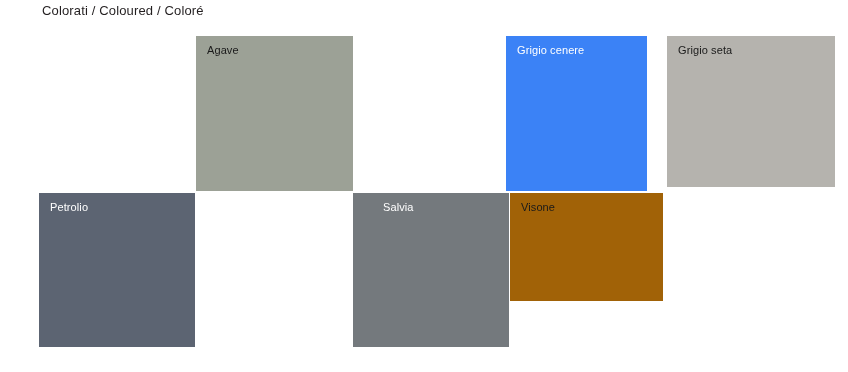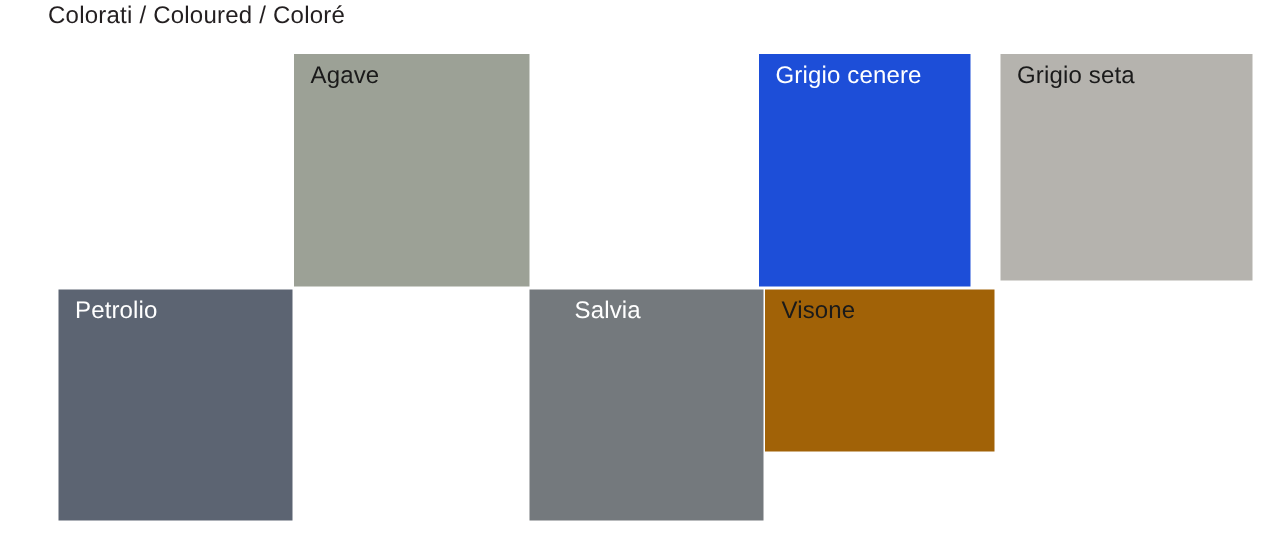--- a/index.html
+++ b/index.html
@@ -15,56 +15,56 @@
     overflow: hidden;
   }
   #page {
     position: relative;
     width: 848px;
     height: 372px;
     background: #ffffff;
   }
   #section-title {
     position: absolute;
-    left: 32px;
+    left: 42px;
     top: 3px;
-    font-size: 16px;
+    font-size: 13px;
     line-height: 16px;
     color: #231f20;
     letter-spacing: 0.15px;
     white-space: nowrap;
   }
   .swatch {
     position: absolute;
     box-sizing: border-box;
   }
   .swatch-label {
     position: absolute;
     left: 11px;
     top: 8px;
-    font-size: 16px;
+    font-size: 11px;
     line-height: 13px;
     letter-spacing: 0.1px;
     white-space: nowrap;
   }
   .label-dark  { color: #1a1a1a; }
   .label-light { color: #ffffff; }
 </style>
 </head>
 <body style="background: rgb(255, 255, 255);">
 
 <div id="page" style="background: rgb(255, 255, 255);">
 
   <div id="section-title">Colorati / Coloured / Coloré</div>
 
   <div id="swatch-grid">
       <div class="swatch" style="left: 196px; top: 36px; width: 157px; height: 155px; background: rgb(156, 161, 150);">
         <span class="swatch-label label-dark" style="color: rgb(26, 26, 26);">Agave</span>
       </div>
-      <div class="swatch" style="left: 506px; top: 36px; width: 141px; height: 155px; background: #1d4ed8;">
+      <div class="swatch" style="left: 506px; top: 36px; width: 141px; height: 155px; background: #3b82f6;">
         <span class="swatch-label label-light" style="color: rgb(255, 255, 255);">Grigio cenere</span>
       </div>
       <div class="swatch" style="left: 667px; top: 36px; width: 168px; height: 151px; background: rgb(181, 179, 174);">
         <span class="swatch-label label-dark" style="color: rgb(26, 26, 26);">Grigio seta</span>
       </div>
       <div class="swatch" style="left: 39px; top: 193px; width: 156px; height: 154px; background: rgb(92, 100, 114);">
         <span class="swatch-label label-light" style="color: rgb(255, 255, 255);">Petrolio</span>
       </div>
       <div class="swatch" style="left: 353px; top: 193px; width: 156px; height: 154px; background: rgb(116, 121, 125);">
         <span class="swatch-label label-light" style="color: rgb(255, 255, 255); margin-left: 19px;">Salvia</span>

